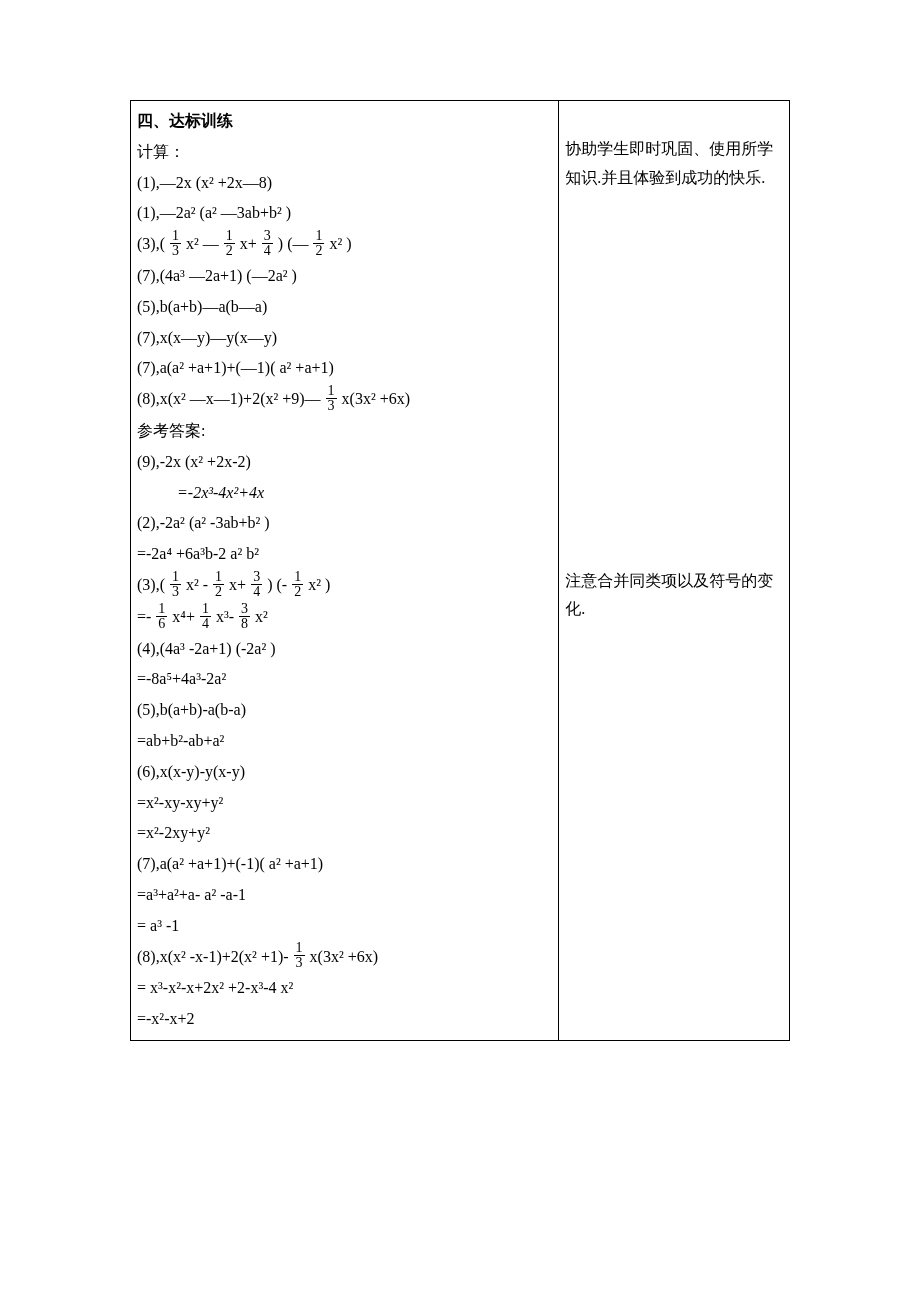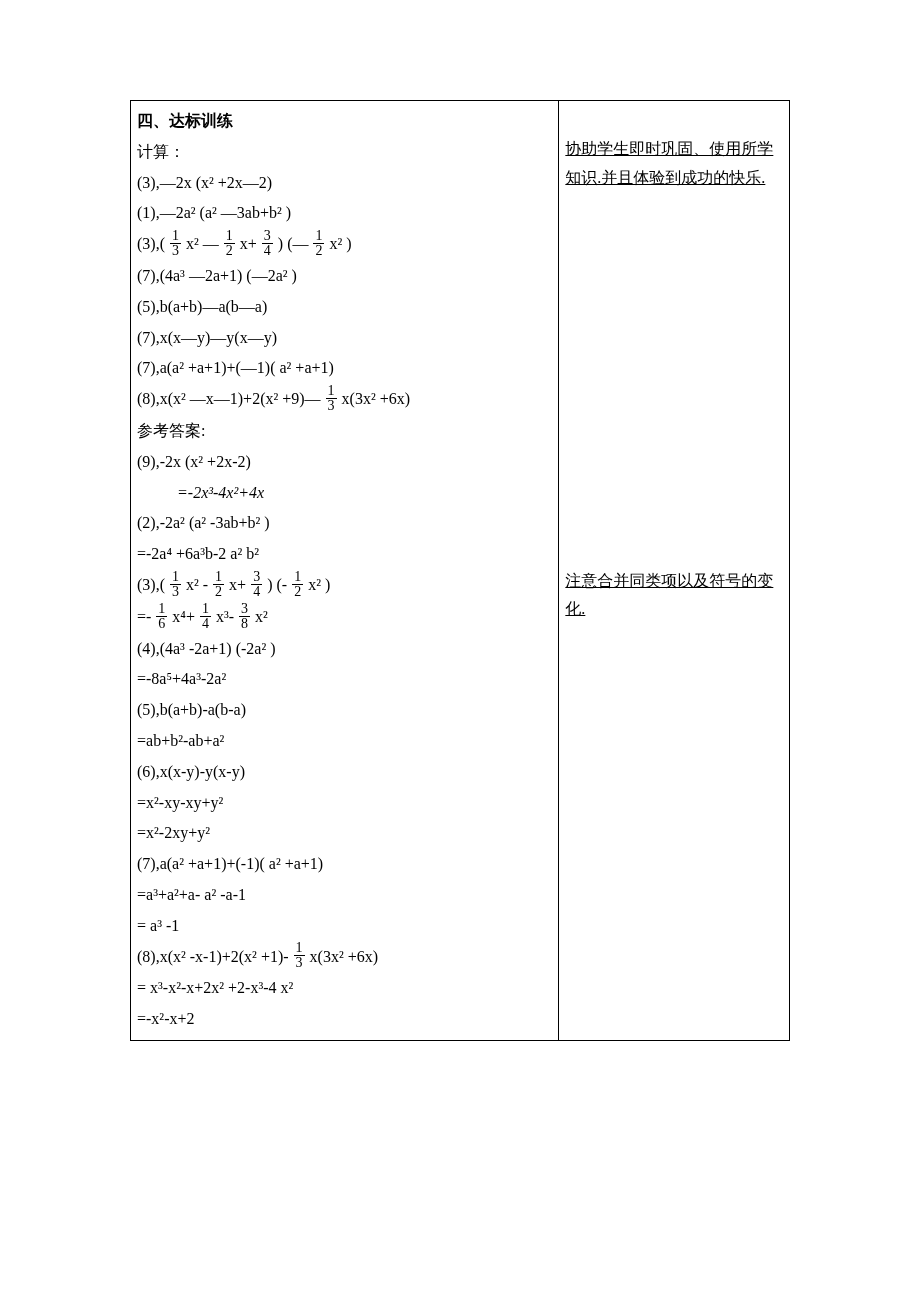--- a/index.html
+++ b/index.html
@@ -24,21 +24,20 @@
   table.main td {
     border: 1px solid #000;
     vertical-align: top;
     padding: 4px 6px;
   }
   td.left {
     width: 65%;
   }
   td.right {
     width: 35%;
-    text-decoration: underline;
   }
   .bold {
     font-weight: bold;
   }
   .note-spacer {
     height: 370px; 
   }
   .frac {
     display: inline-block;
     vertical-align: middle;
@@ -65,21 +64,21 @@
 <body>
 
 <table class="main">
 <tbody>
       <tr>
 <td class="left">
 
   <div class="line bold">四、达标训练</div>
   <div class="line">计算：</div>
 
-  <div class="line">(3),—2x (x² +2x—2)</div>
+  <div class="line">(1),—2x (x² +2x—8)</div>
   <div class="line">(1),—2a²  (a² —3ab+b² )</div>
 
   <div class="line">
     <span>(3),(</span>
     <span class="frac"><span class="num">1</span><span class="den">3</span></span>
     <span>x² —</span>
     <span class="frac"><span class="num">1</span><span class="den">2</span></span>
     <span>x+</span>
     <span class="frac"><span class="num">3</span><span class="den">4</span></span>
     <span>) (—</span>

